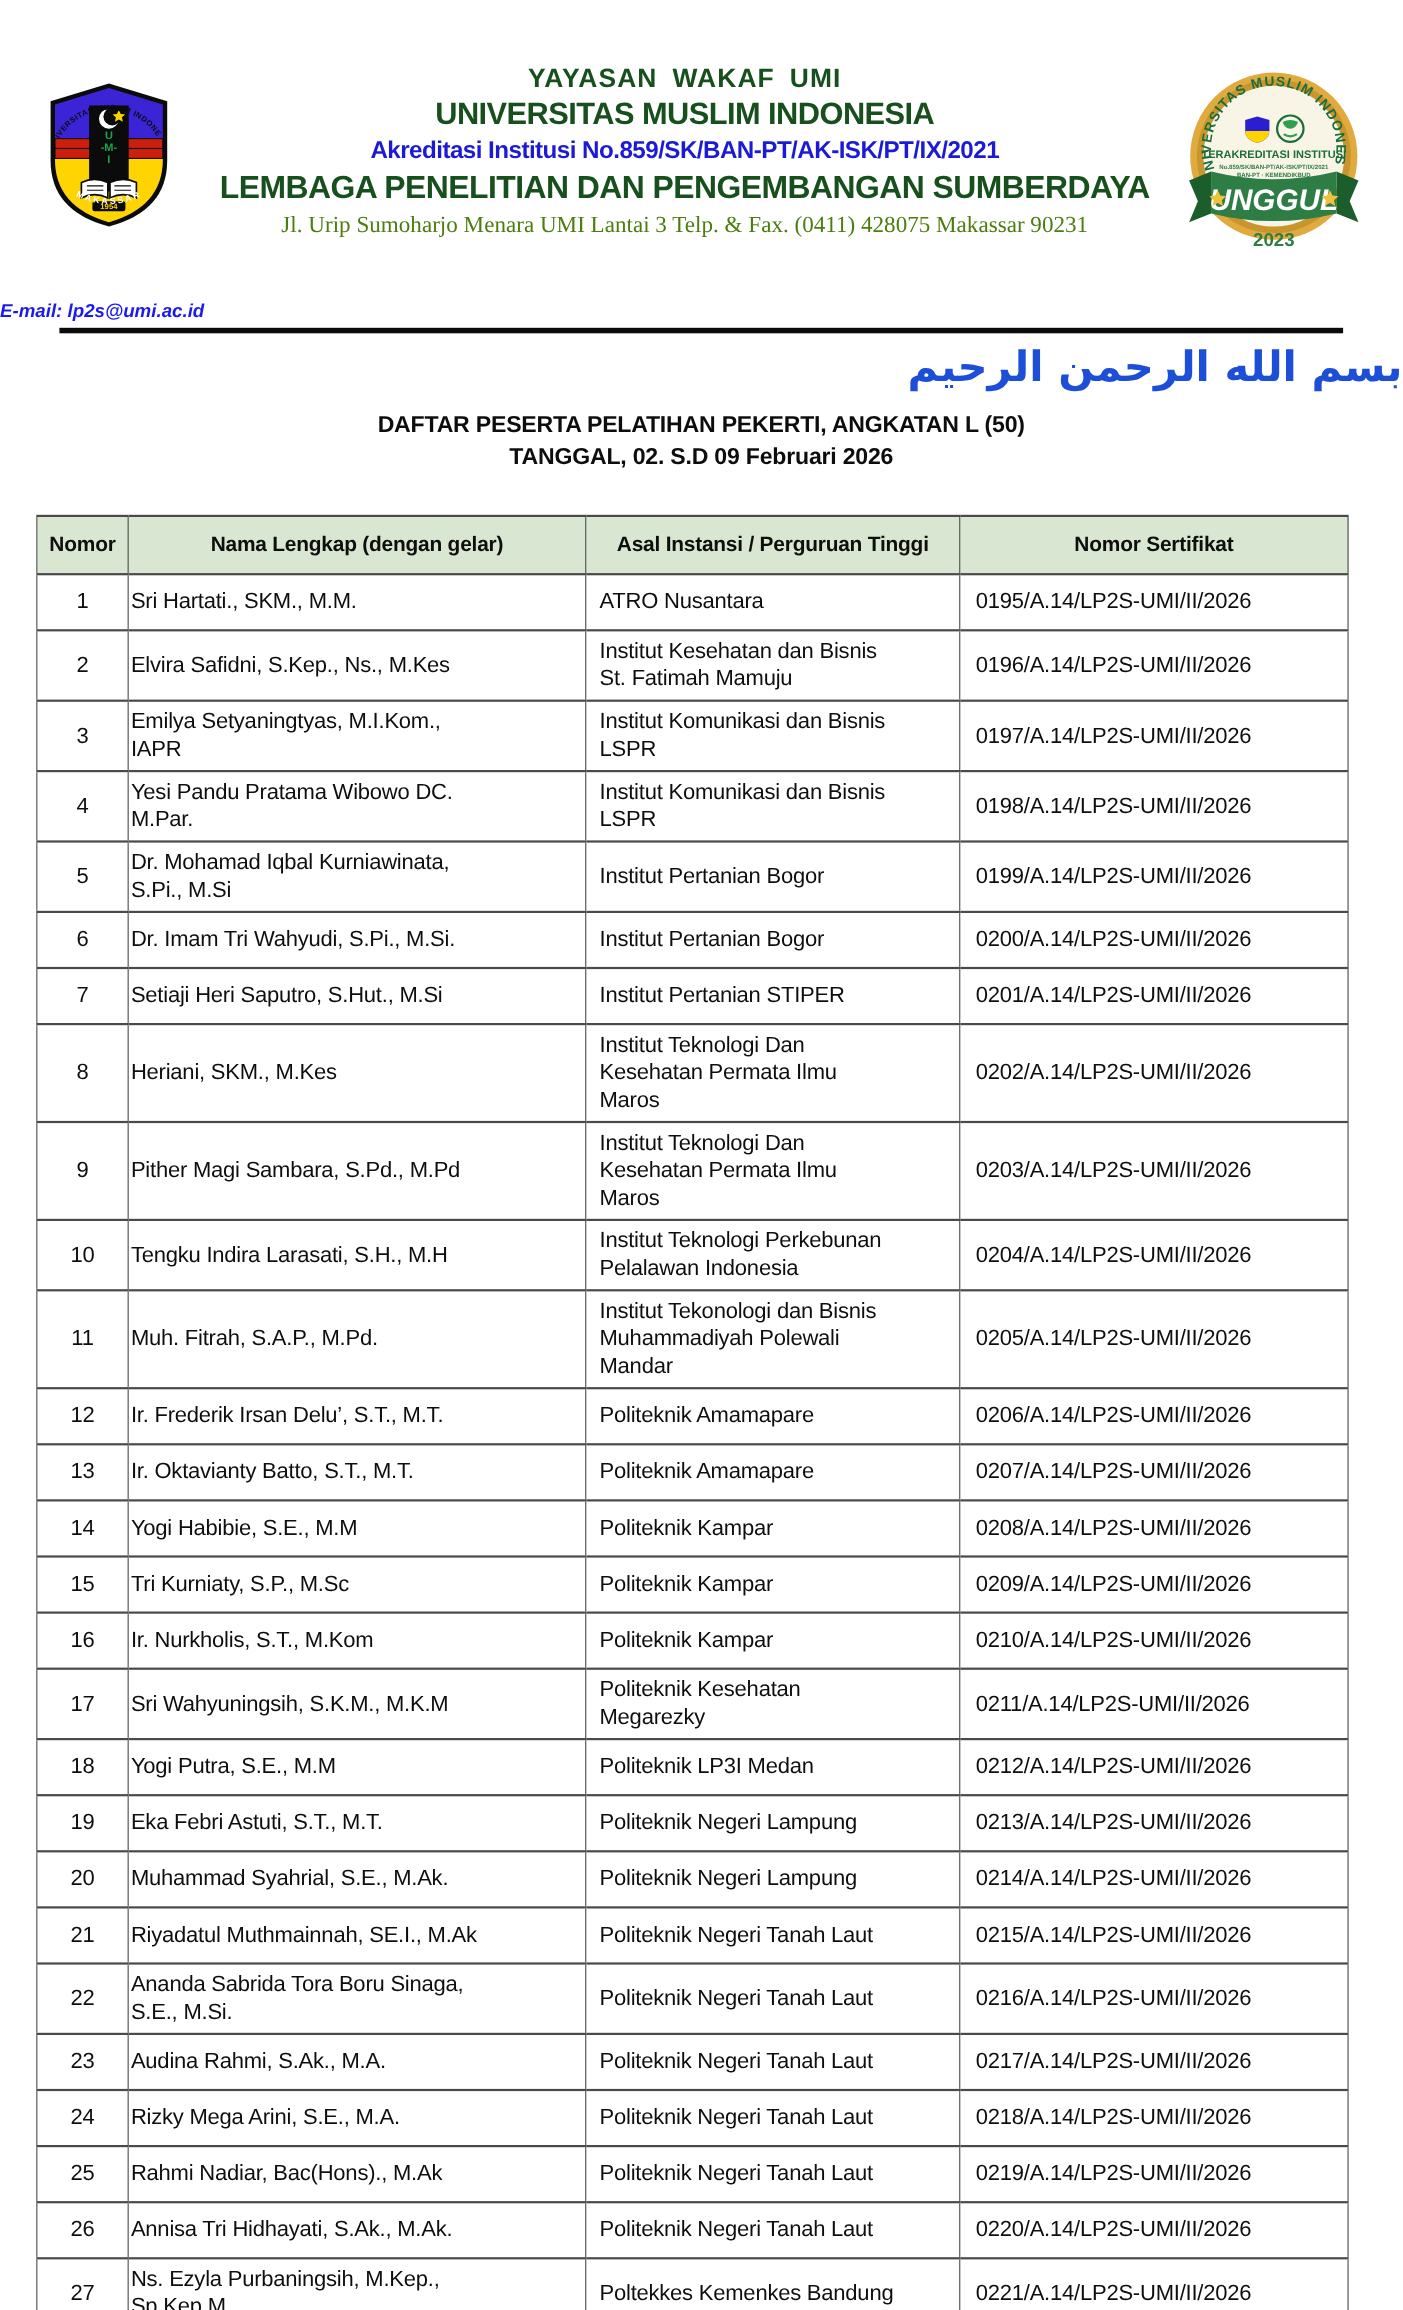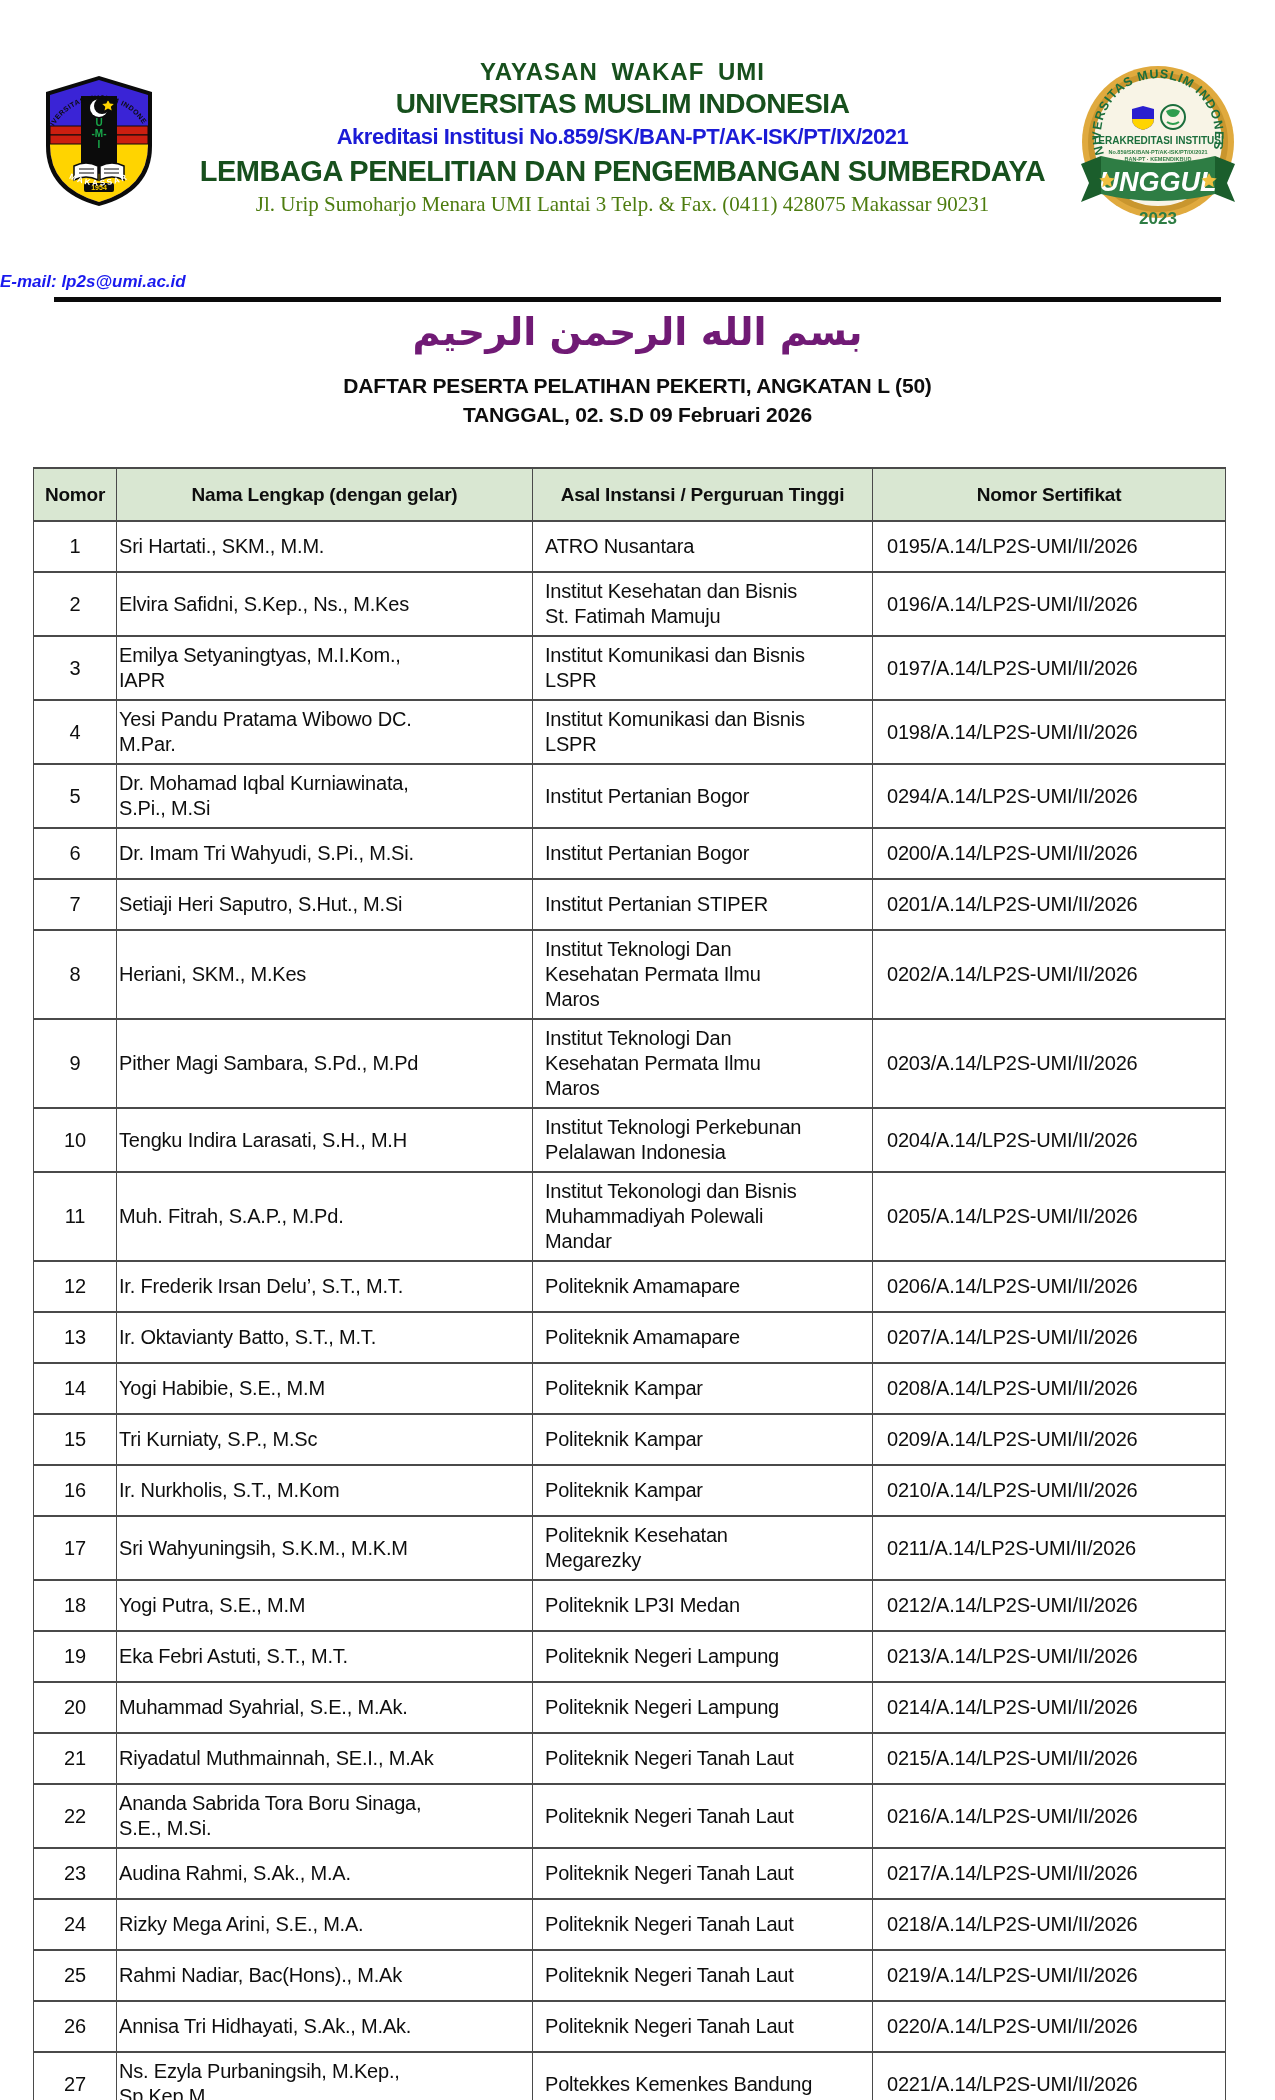--- a/index.html
+++ b/index.html
@@ -18,22 +18,22 @@
   .lh-center { flex:1; text-align:center; padding-top:2px; }
   .lh-line1 { font-size:24px; font-weight:bold; letter-spacing:1px; color:#17501d; word-spacing:6px; }
   .lh-line2 { font-size:28px; font-weight:bold; letter-spacing:-0.5px; color:#17501d; margin-top:2px; }
   .lh-akre  { font-size:22px; font-weight:bold; letter-spacing:-0.5px; color:#1b1bd6; margin-top:4px; }
   .lh-lemb  { font-size:29px; font-weight:bold; letter-spacing:-0.5px; color:#17501d; margin-top:5px; white-space:nowrap; }
   .lh-addr  { font-family:"Liberation Serif", serif; font-size:21px; color:#4d7c0f; margin-top:4px; white-space:nowrap; }
   .lh-email { font-size:17px; font-weight:bold; font-style:italic; color:#1a1aee; margin-top:30px; }
   .lh-rule  { height:5px; background:#0a0a0a; margin:5px 54px 0 54px; }
 
   .bismillah {
-    text-align:center; font-family:"DejaVu Sans", sans-serif;
-    font-size:38px; font-weight:bold; color:#701a75; margin-top:6px; line-height:1.3;
+    text-align:right; font-family:"DejaVu Sans", sans-serif;
+    font-size:38px; font-weight:bold; color:#1d4ed8; margin-top:6px; line-height:1.3;
   }
   .doc-title { text-align:center; margin-top:14px; }
   .doc-title .t1, .doc-title .t2 {
     font-size:21px; font-weight:bold; color:#0d0d0d; letter-spacing:-0.2px; line-height:29px;
   }
 
   
   table.participants {
     border-collapse:collapse; table-layout:fixed;
     width:1192px; margin:38px 0 0 33px;
@@ -212,21 +212,21 @@
     <td class="c-inst">Institut Komunikasi dan Bisnis
 LSPR</td>
     <td class="c-cert">0198/A.14/LP2S-UMI/II/2026</td>
   </tr>
 
   <tr>
     <td class="c-no">5</td>
     <td class="c-name">Dr. Mohamad Iqbal Kurniawinata,
 S.Pi., M.Si</td>
     <td class="c-inst">Institut Pertanian Bogor</td>
-    <td class="c-cert">0294/A.14/LP2S-UMI/II/2026</td>
+    <td class="c-cert">0199/A.14/LP2S-UMI/II/2026</td>
   </tr>
 
   <tr>
     <td class="c-no">6</td>
     <td class="c-name">Dr. Imam Tri Wahyudi, S.Pi., M.Si.</td>
     <td class="c-inst">Institut Pertanian Bogor</td>
     <td class="c-cert">0200/A.14/LP2S-UMI/II/2026</td>
   </tr>
 
   <tr>

